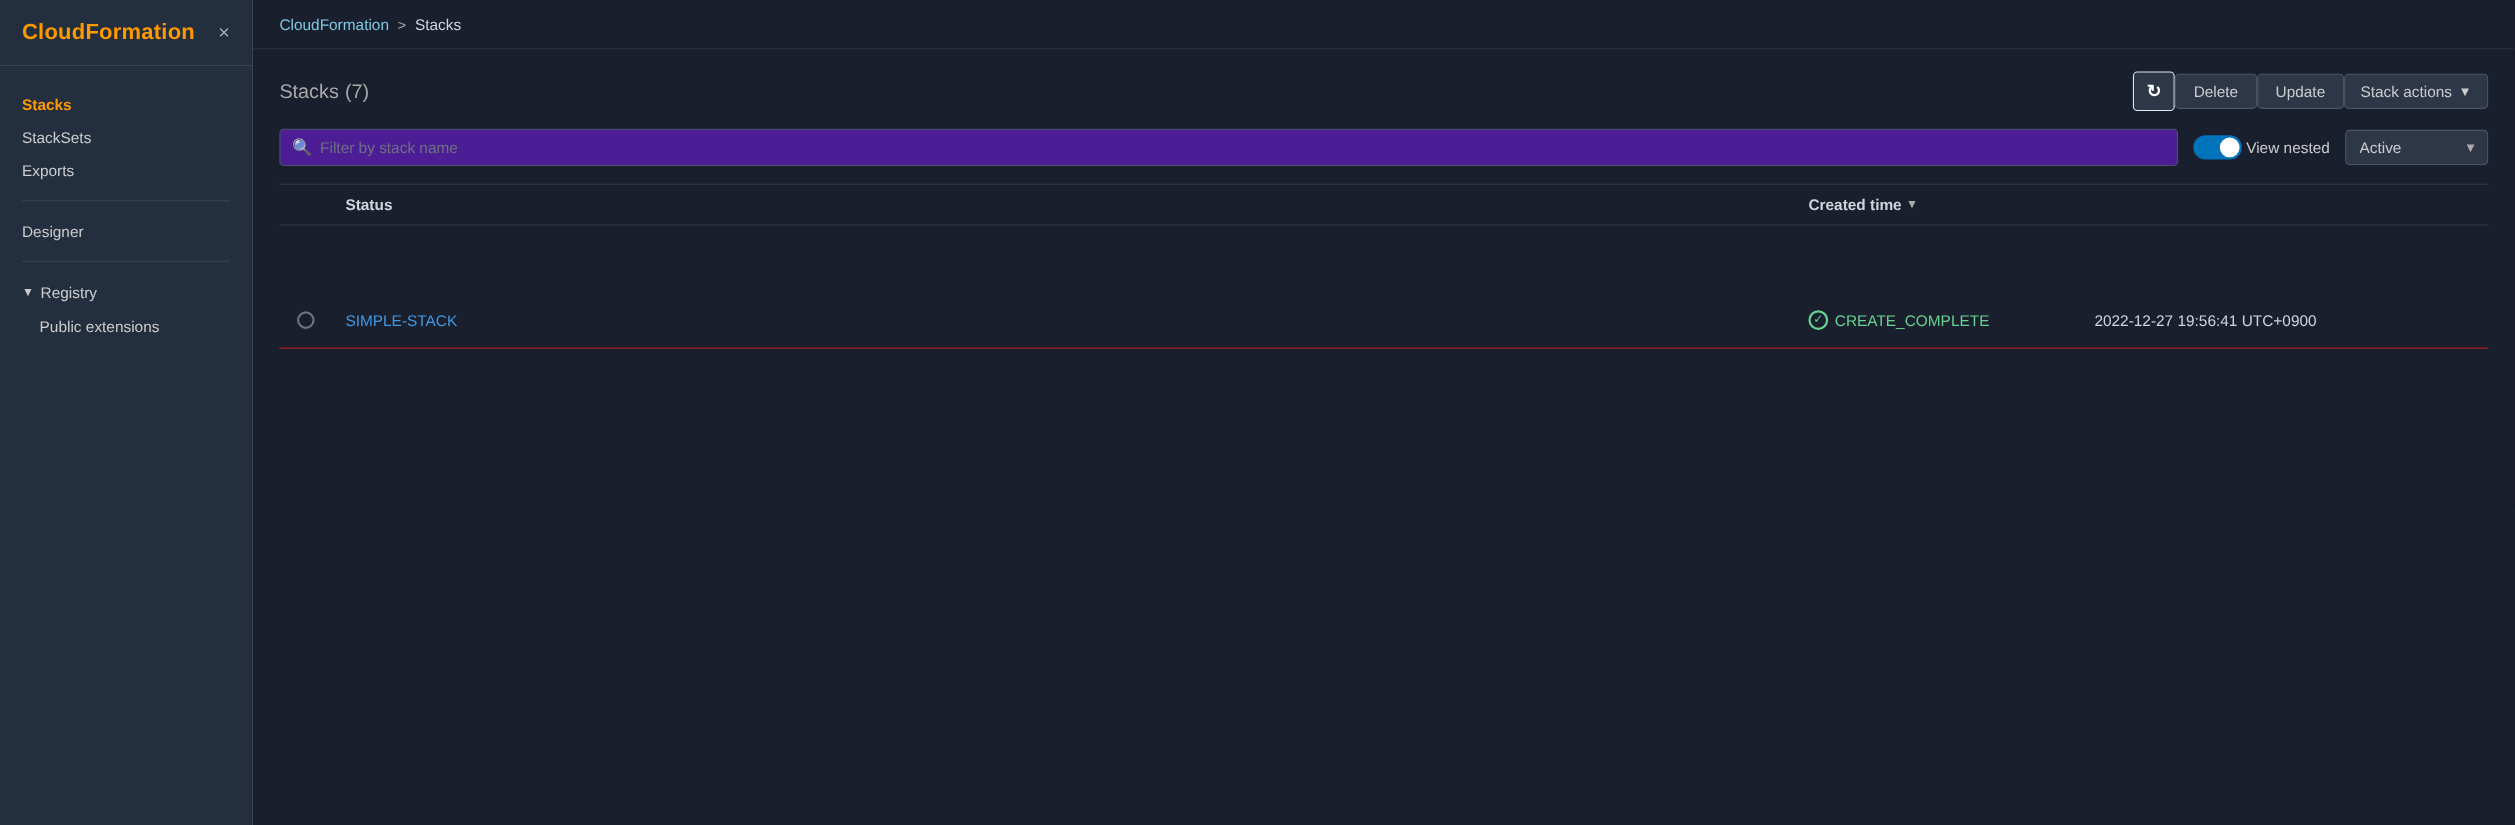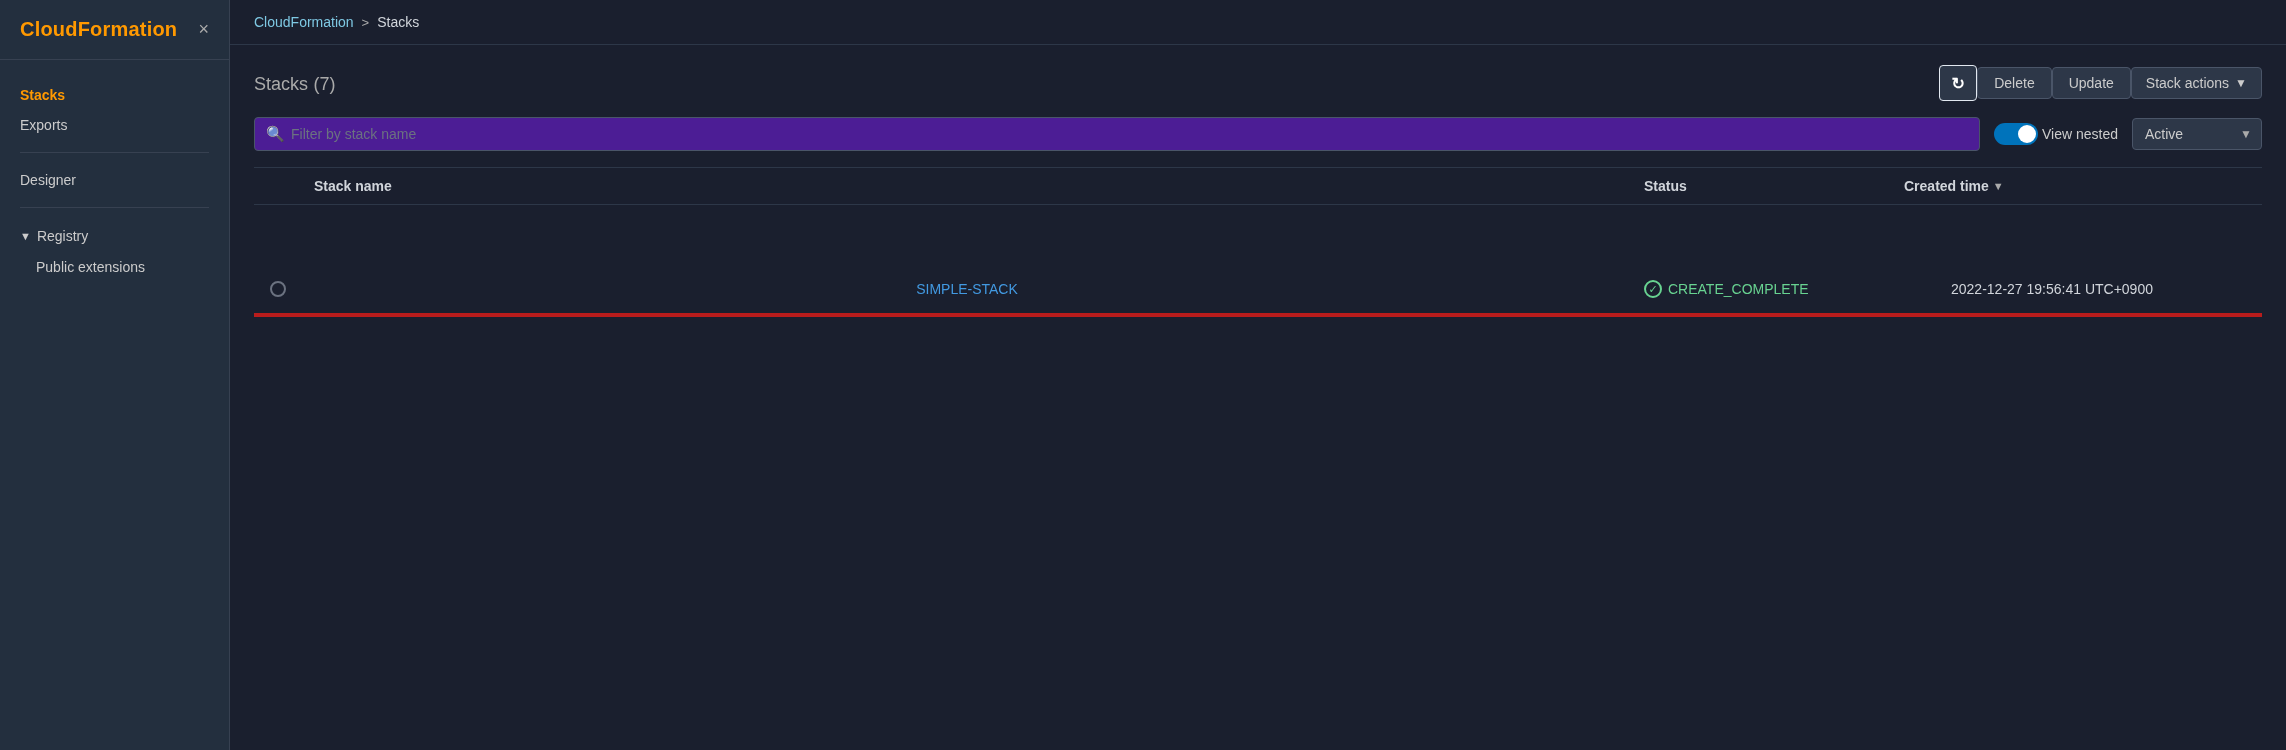--- a/index.html
+++ b/index.html
@@ -297,24 +297,23 @@
       gap: 4px;
     }
     .th-sort-icon {
       color: #aaa;
       font-size: 11px;
     }
 
     .table-row {
       display: grid;
       grid-template-columns: 48px 1fr 260px 320px 50px;
-      border-bottom: 4px solid #b91c1c;
+      border-bottom: 1px solid #b91c1c;
       align-items: center;
       min-height: 52px;
-      text-align: center;
     }
     .td {
       padding: 12px 12px;
       font-size: 14px;
       color: #d1d5db;
     }
     .td-radio {
       display: flex;
       align-items: center;
       justify-content: center;
@@ -364,20 +363,21 @@
 </head>
 <body>
 
 <aside class="sidebar">
   <div class="sidebar-header">
     <span class="sidebar-logo">CloudFormation</span>
     <button class="sidebar-close">×</button>
   </div>
   <nav class="sidebar-nav">
     <div class="sidebar-nav-item active">Stacks</div>
+    <div class="sidebar-nav-item">StackSets</div>
     <div class="sidebar-nav-item">Exports</div>
     <hr class="sidebar-divider">
     <div class="sidebar-nav-item">Designer</div>
     <hr class="sidebar-divider">
     <div class="sidebar-section-title">
       <span class="chevron">▼</span>
       <span>Registry</span>
     </div>
     <div class="sidebar-sub-item">Public extensions</div>
   </nav>
@@ -426,21 +426,20 @@
           <option>Deleted</option>
           <option>All</option>
         </select>
         <span class="status-select-arrow">▼</span>
       </div>
     </div>
 
     <div class="table-wrap">
       <div class="table-header">
         <div class="th"></div>
-        <div class="th">Stack name</div>
         <div class="th">Status</div>
         <div class="th sortable">
           <span>Created time</span>
           <span class="th-sort-icon">▼</span>
         </div>
         <div class="th"></div>
       </div>
 
       <div class="empty-rows"></div>
 

